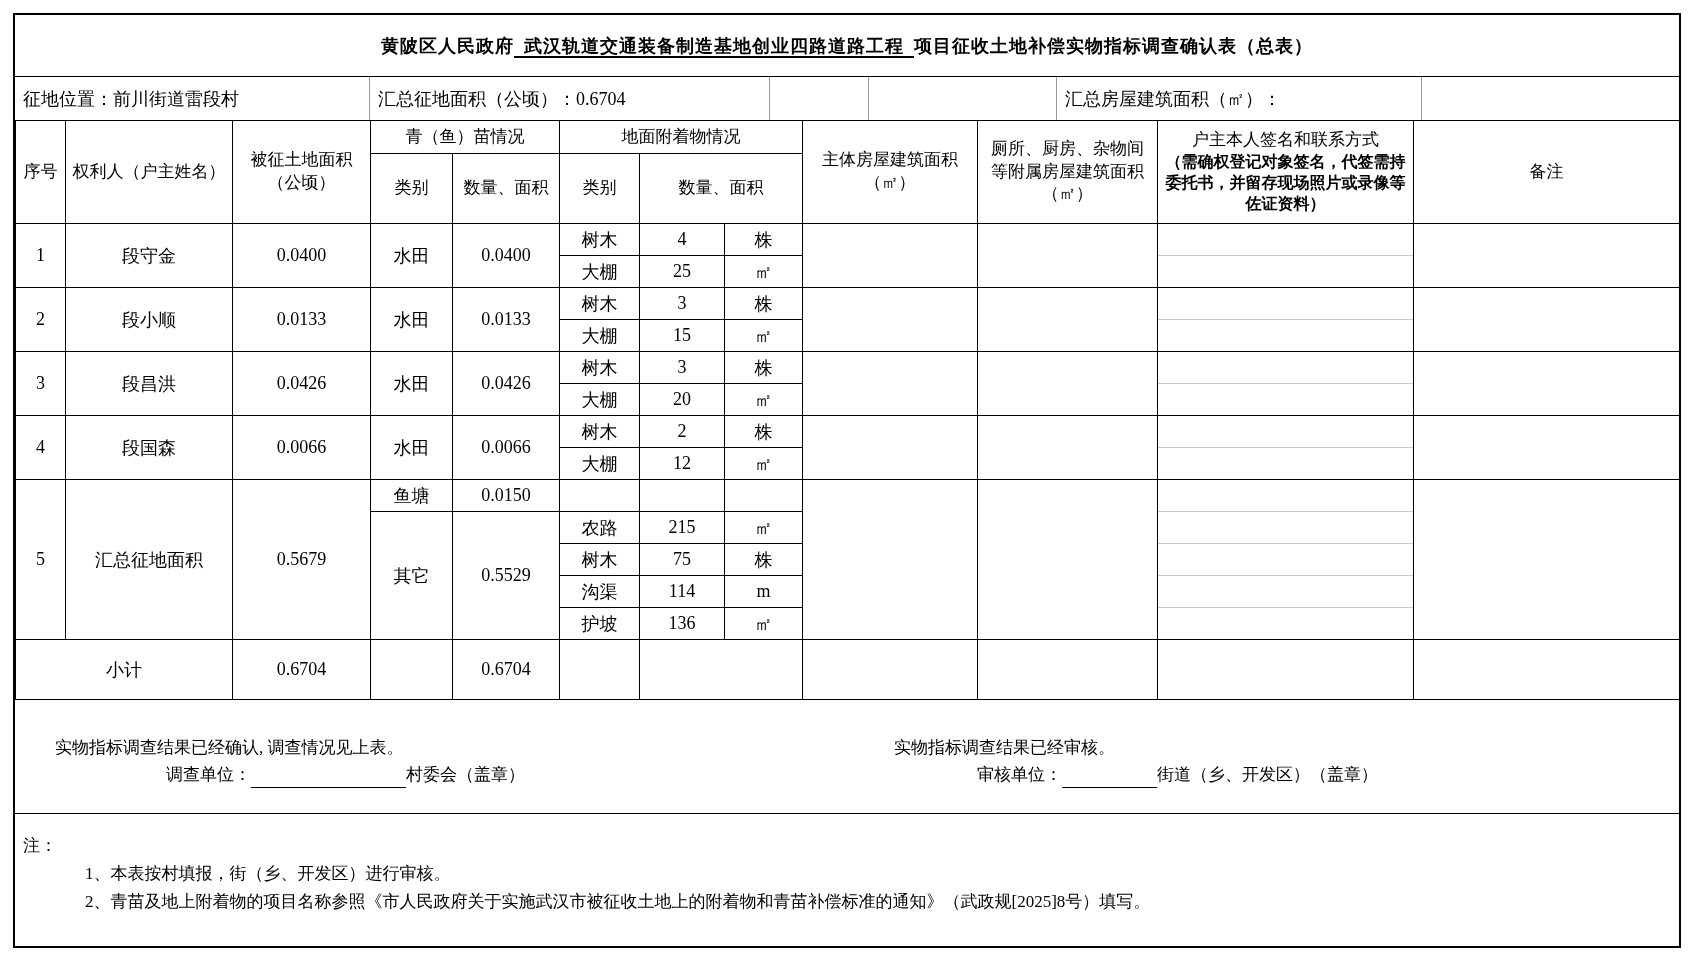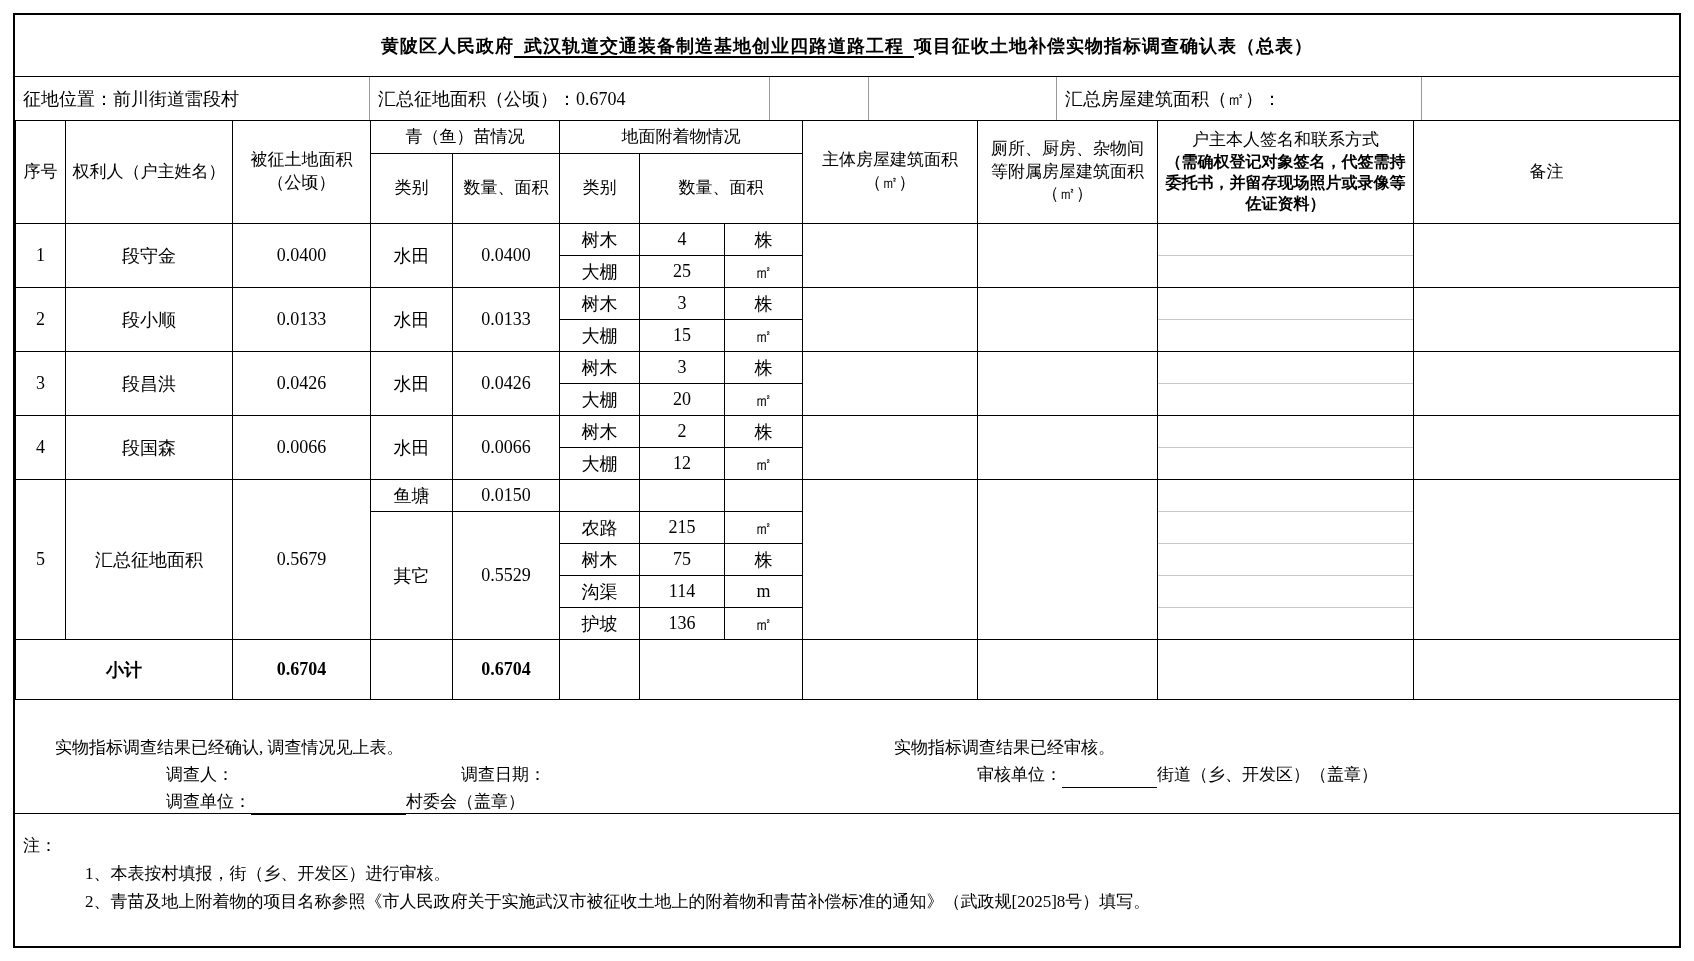--- a/index.html
+++ b/index.html
@@ -20,21 +20,21 @@
   
   table.sheet{border-collapse:collapse;table-layout:fixed;width:1664px;}
   table.sheet th,table.sheet td{border:1px solid #000;box-sizing:border-box;padding:0 2px;text-align:center;vertical-align:middle;overflow:hidden;}
   table.sheet th{font-weight:normal;font-size:17px;line-height:1.35;}
   table.sheet td{font-size:18px;}
   th .bold-note{font-weight:bold;font-size:16px;line-height:1.3;display:block;}
   td.qty{text-align:right;padding-right:6px;border-right:1px solid #c9c9c9;}
   td.unit{text-align:left;padding-left:4px;border-left:1px solid #c9c9c9;font-size:16px;}
   td.sig{position:relative;padding:0;}
   .sigline{position:absolute;left:0;right:0;height:0;border-top:1px solid #c9c9c9;}
-  tr.subtotal td{font-weight:bold;}
+  tr.subtotal td{font-weight:normal;}
 
   
   .footer{height:113px;box-sizing:border-box;font-size:17px;padding-top:34px;display:flex;padding-left:34px;}
   .footer .half{width:50%;line-height:27px;}
   .footer .l1{padding-left:6px;}
   .footer .ind{padding-left:117px;}
   .footer .half.right .l1{padding-left:30px;}
   .footer .half.right .ind{padding-left:113px;}
   .footer .w1{display:inline-block;width:295px;}
   .footer .w2{display:inline-block;width:285px;}
@@ -253,23 +253,20 @@
             <td></td>
             <td></td>
           </tr>
         </tbody>
     </table>
 
     <div class="footer">
       <div class="half">
         <div class="l1">实物指标调查结果已经确认, 调查情况见上表。</div>
         <div class="ind">
-          <span class="w1">调查人：</span><span>调查日期：</span>
-        </div>
-        <div class="ind">
           <span>调查单位：</span><span class="blank b1"></span><span>村委会（盖章）</span>
         </div>
       </div>
       <div class="half right">
         <div class="l1">实物指标调查结果已经审核。</div>
         <div class="ind">
           <span>审核单位：</span><span class="blank b2"></span><span>街道（乡、开发区）（盖章）</span>
         </div>
       </div>
     </div>

